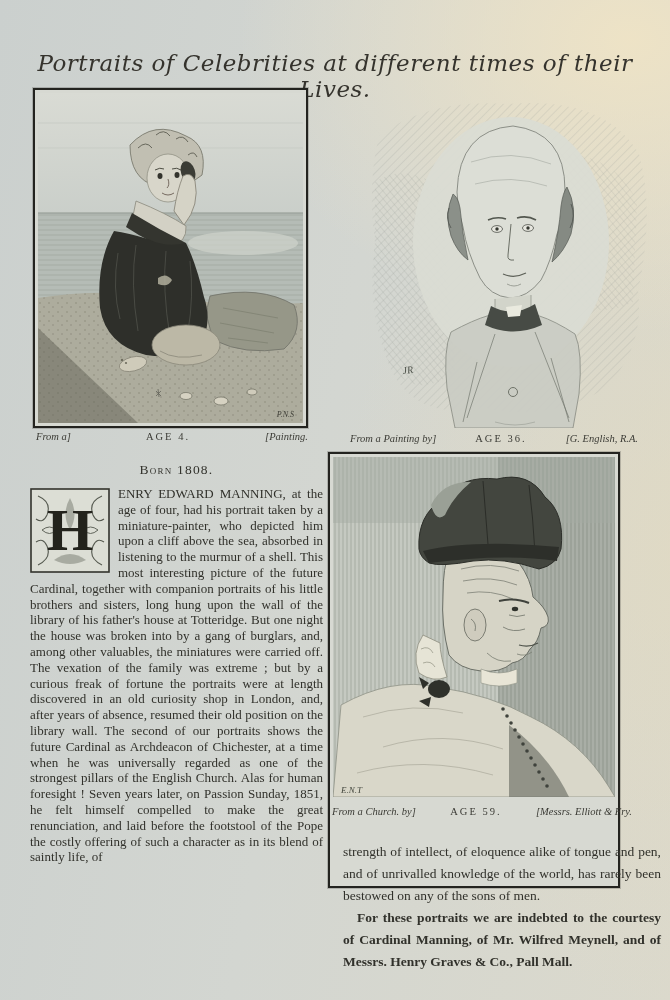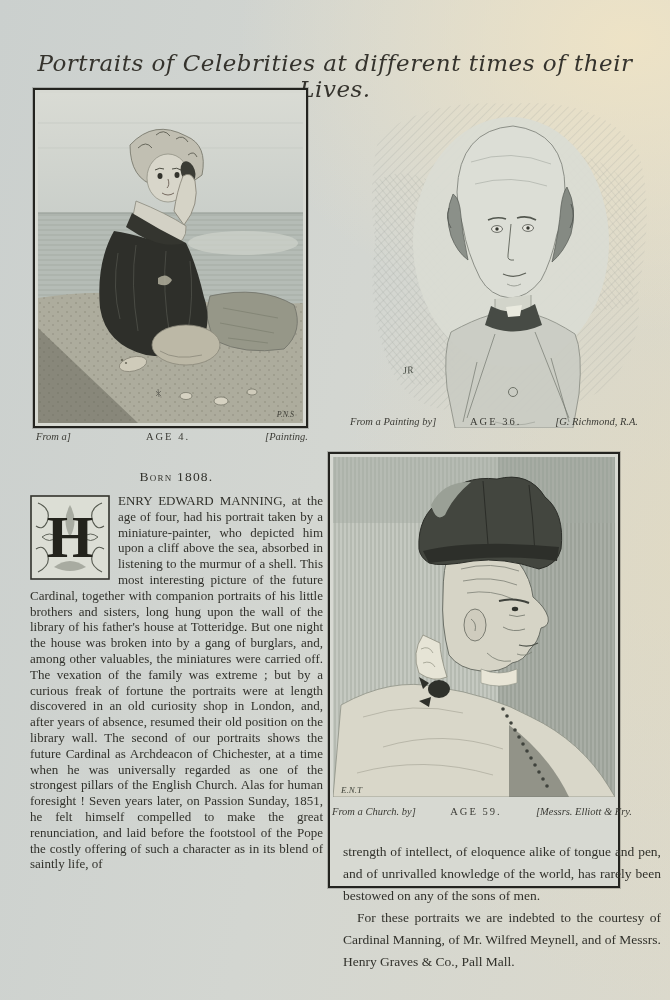--- a/index.html
+++ b/index.html
@@ -28,27 +28,27 @@
   }
   .caption-credit{font-style:italic;}
   .caption-age{letter-spacing:2px;font-size:10.5px;text-align:right;}
   .colL{left:30px;top:458px;width:293px;}
   .colR{left:343px;top:841px;width:318px;}
   .heading{
     text-align:center;font-size:16.5px;letter-spacing:1.8px;color:#2e2e29;
   }
   .subheading{
     text-align:center;font-variant:small-caps;font-size:13.5px;letter-spacing:1.2px;
-    margin-top:11px;color:#33332d;
+    margin-top:4px;color:#33332d;
   }
   .bodytext{
     margin-top:8px;font-size:13px;line-height:15.8px;text-align:justify;color:#31312b;
   }
   .bodytext-r{font-size:13.5px;line-height:22px;text-align:justify;color:#31312b;}
-  .para-indent{text-indent:14px;}
+  .para-indent{text-indent:14px;font-weight:bold;}
   .dropcap-box{
     float:left;width:80px;height:85px;margin:2px 8px 3px 0;position:relative;
   }
   .dropcap-box svg{position:absolute;inset:0;}
   .dropcap-letter{
     position:absolute;left:0;top:-2px;width:80px;height:85px;text-align:center;
     font-family:"Liberation Serif", serif;font-weight:bold;font-size:60px;line-height:88px;
     color:#23231c;
   }
 </style>
@@ -151,24 +151,24 @@
 
       <path d="M106,240 Q150,216 168,222 Q190,216 230,242 Q238,260 234,302 L228,336 L110,336 L102,296 Q98,258 106,240 Z" fill="#caccc4" stroke="#7d8179" stroke-width="0.8" opacity="0.9"></path>
       <path d="M146,214 Q168,226 190,212 L197,233 Q168,246 140,233 Z" fill="#474b45"></path>
       <path d="M161,215 L177,213 L175,224 L163,225 Z" fill="#eaeadf"></path>
       <path d="M150,242 L122,326 M190,240 L224,326 M132,270 L118,330 M206,266 L224,330" stroke="#70746c" stroke-width="0.9" fill="none" opacity="0.75"></path>
       <circle cx="168" cy="300" r="4.5" fill="none" stroke="#6e7268" stroke-width="1"></circle>
       <path d="M150,330 q20,6 40,0" stroke="#8b8f86" stroke-width="0.8" fill="none" opacity="0.6"></path>
       <text x="58" y="282" font-size="10" font-style="italic" fill="#4a4e46" transform="rotate(-8 58 282)">JR</text>
     </svg>
   </div>
-  <div class="abs caption-row" style="left:350px;top:416px;width:288px;">
+  <div class="abs caption-row" style="left:350px;top:433px;width:288px;">
     <span class="caption-credit">From a Painting by]</span>
     <span class="caption-age">AGE 36.</span>
-    <span class="caption-credit">[G. Richmond, R.A.</span>
+    <span class="caption-credit">[G. English, R.A.</span>
   </div>
 
   <div class="abs colL">
     <div class="subheading">Born 1808.</div>
     <div class="bodytext">
       <span class="dropcap-box">
         <svg width="80" height="85" viewBox="0 0 80 85">
           <rect x="1" y="1" width="78" height="83" fill="#dcded5" stroke="#33332c" stroke-width="1.6"></rect>
           <path d="M8,8 Q22,14 17,27 Q13,36 6,31 M72,8 Q58,14 63,27 Q67,36 74,31 M8,77 Q22,70 17,58 Q13,49 6,54 M72,77 Q58,70 63,58 Q67,49 74,54" stroke="#565a50" stroke-width="1.1" fill="none"></path>
           <path d="M40,10 Q31,26 40,42 Q49,26 40,10 Z" fill="#7d8177" opacity="0.55"></path>

